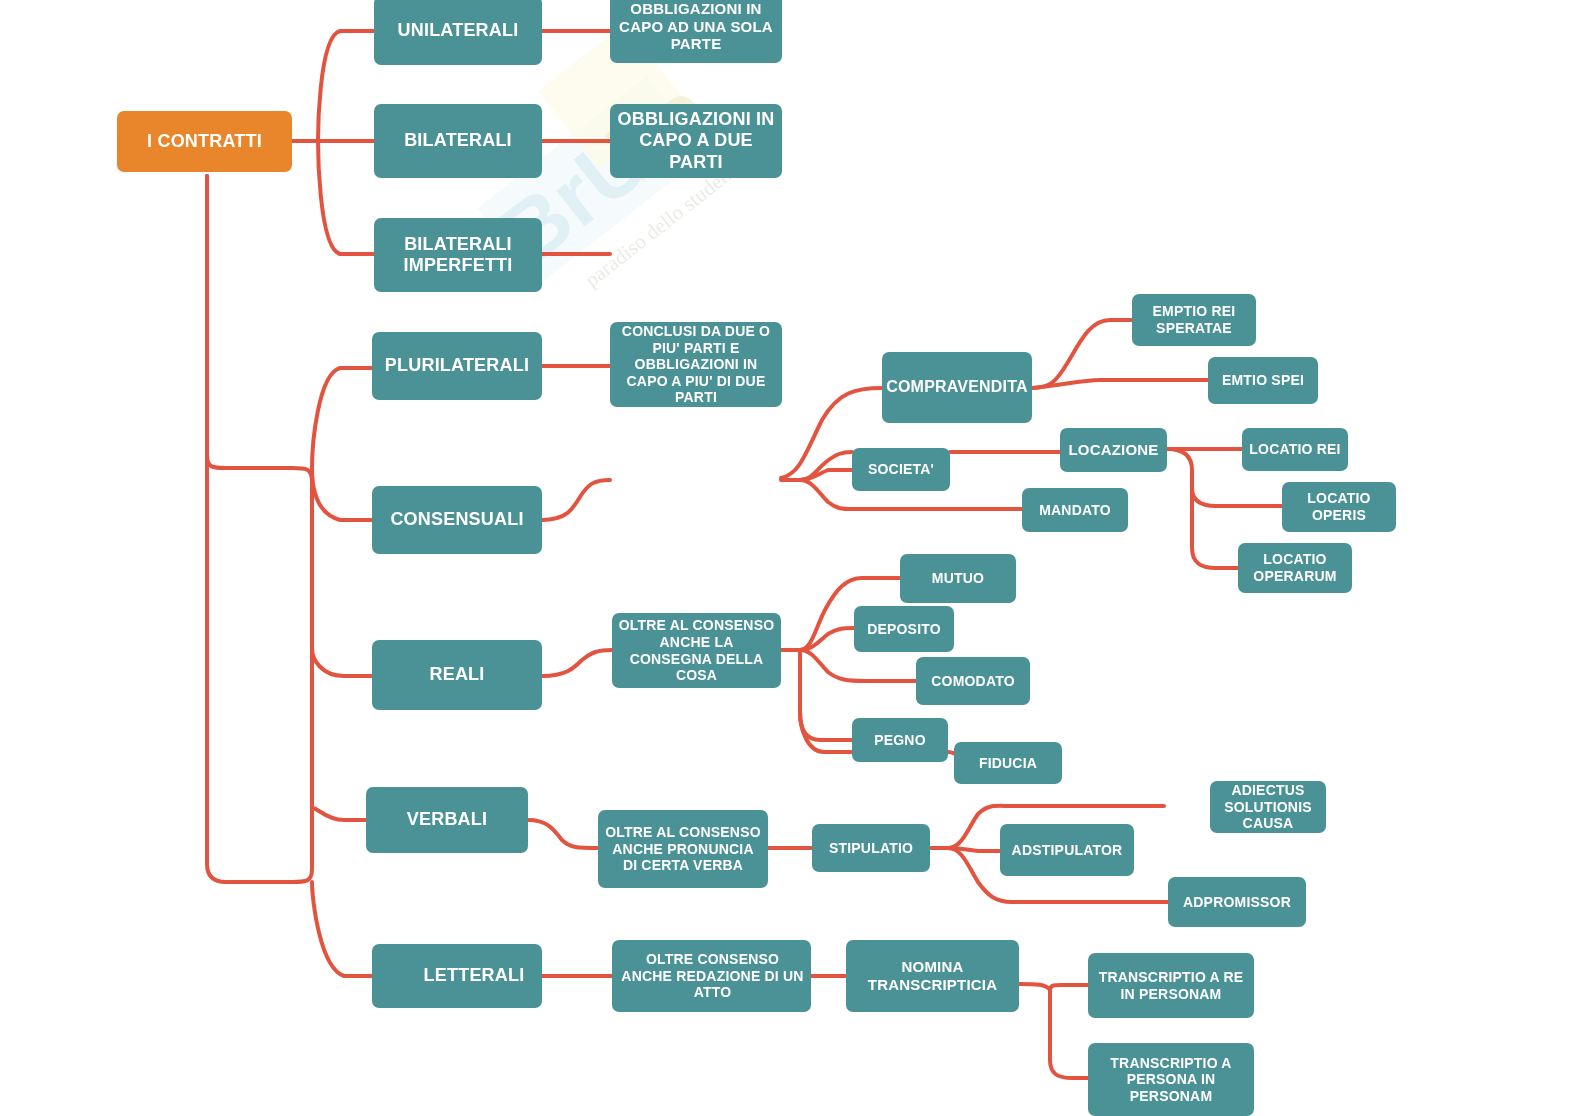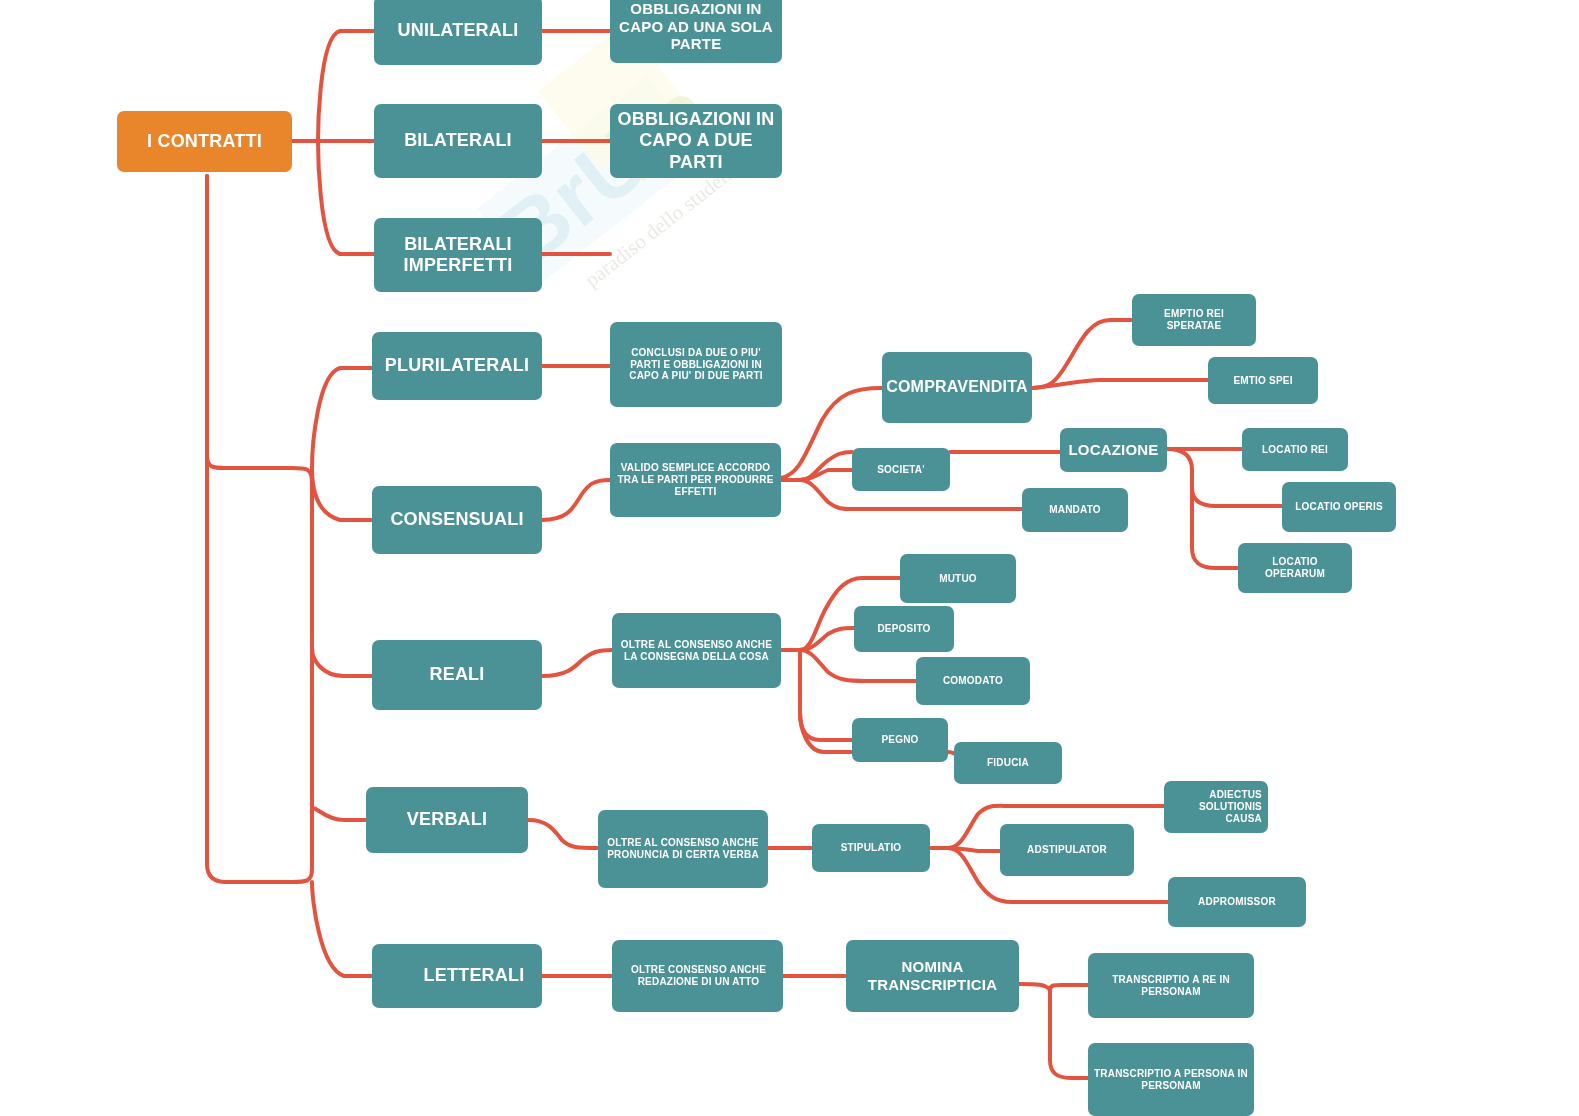--- a/index.html
+++ b/index.html
@@ -39,21 +39,21 @@
     letter-spacing:.2px;
     line-height:1.18;
     padding:2px 6px;
     overflow:hidden;
   }
   .teal{ background:#4b9297; }
   .orange{ background:#e9862b; }
   .t18{ font-size:18px; font-weight:600; }
   .t16{ font-size:16px; font-weight:600; }
   .t15{ font-size:15px; font-weight:600; }
-  .t14{ font-size:10px; font-weight:600; }
+  .t14{ font-size:14px; font-weight:600; }
   .t13{ font-size:13px; font-weight:700; }
 </style>
 </head>
 <body>
 
 <div id="stage">
 
   <svg id="wm" viewBox="0 0 330 290" xmlns="http://www.w3.org/2000/svg" aria-hidden="true">
     <g transform="rotate(-38 165 145)">
       <rect x="55" y="95" width="215" height="98" fill="#bfe3ea" opacity=".55"></rect>
@@ -181,23 +181,20 @@
   <div class="node teal t18" style="left:372px; top:332px; width:170px; height:68px;">
     <span>PLURILATERALI</span>
   </div>
   <div class="node teal t14" style="left:610px; top:322px; width:172px; height:85px;">
     <span>CONCLUSI DA DUE O PIU' PARTI E OBBLIGAZIONI IN CAPO A PIU' DI DUE PARTI</span>
   </div>
 
   <div class="node teal t18" style="left:372px; top:486px; width:170px; height:68px;">
     <span>CONSENSUALI</span>
   </div>
-  <div class="node teal t14" style="left:610px; top:443px; width:171px; height:74px;">
-    <span>VALIDO SEMPLICE ACCORDO TRA LE PARTI PER PRODURRE EFFETTI</span>
-  </div>
 
   <div class="node teal t16" style="left:882px; top:352px; width:150px; height:71px;">
     <span>COMPRAVENDITA</span>
   </div>
   <div class="node teal t14" style="left:1132px; top:294px; width:124px; height:52px;">
     <span>EMPTIO REI SPERATAE</span>
   </div>
   <div class="node teal t14" style="left:1208px; top:357px; width:110px; height:47px;">
     <span>EMTIO SPEI</span>
   </div>
@@ -246,34 +243,34 @@
 
   <div class="node teal t18" style="left:366px; top:787px; width:162px; height:66px;">
     <span>VERBALI</span>
   </div>
   <div class="node teal t14" style="left:598px; top:810px; width:170px; height:78px;">
     <span>OLTRE AL CONSENSO ANCHE PRONUNCIA DI CERTA VERBA</span>
   </div>
   <div class="node teal t14" style="left:812px; top:824px; width:118px; height:48px;">
     <span>STIPULATIO</span>
   </div>
-  <div class="node teal t14" style="left:1164px; top:781px; width:104px; height:52px;text-align:right;">
+  <div class="node teal t14" style="left:1210px; top:781px; width:116px; height:52px;">
     <span>ADIECTUS SOLUTIONIS CAUSA</span>
   </div>
   <div class="node teal t14" style="left:1000px; top:824px; width:134px; height:52px;">
     <span>ADSTIPULATOR</span>
   </div>
   <div class="node teal t14" style="left:1168px; top:877px; width:138px; height:50px;">
     <span>ADPROMISSOR</span>
   </div>
 
   <div class="node teal t18" style="left:372px; top:944px; width:170px; height:64px;padding-left:40px;">
     <span>LETTERALI</span>
   </div>
-  <div class="node teal t14" style="left:612px; top:940px; width:171px; height:72px;padding-left:8px;">
+  <div class="node teal t14" style="left:612px; top:940px; width:199px; height:72px;padding-left:8px;">
     <span>OLTRE CONSENSO ANCHE REDAZIONE DI UN ATTO</span>
   </div>
   <div class="node teal t14" style="left:1088px; top:953px; width:166px; height:65px;">
     <span>TRANSCRIPTIO A RE IN PERSONAM</span>
   </div>
   <div class="node teal t15" style="left:846px; top:940px; width:173px; height:72px;">
     <span>NOMINA TRANSCRIPTICIA</span>
   </div>
   <div class="node teal t14" style="left:1088px; top:1043px; width:166px; height:73px;">
     <span>TRANSCRIPTIO A PERSONA IN PERSONAM</span>

